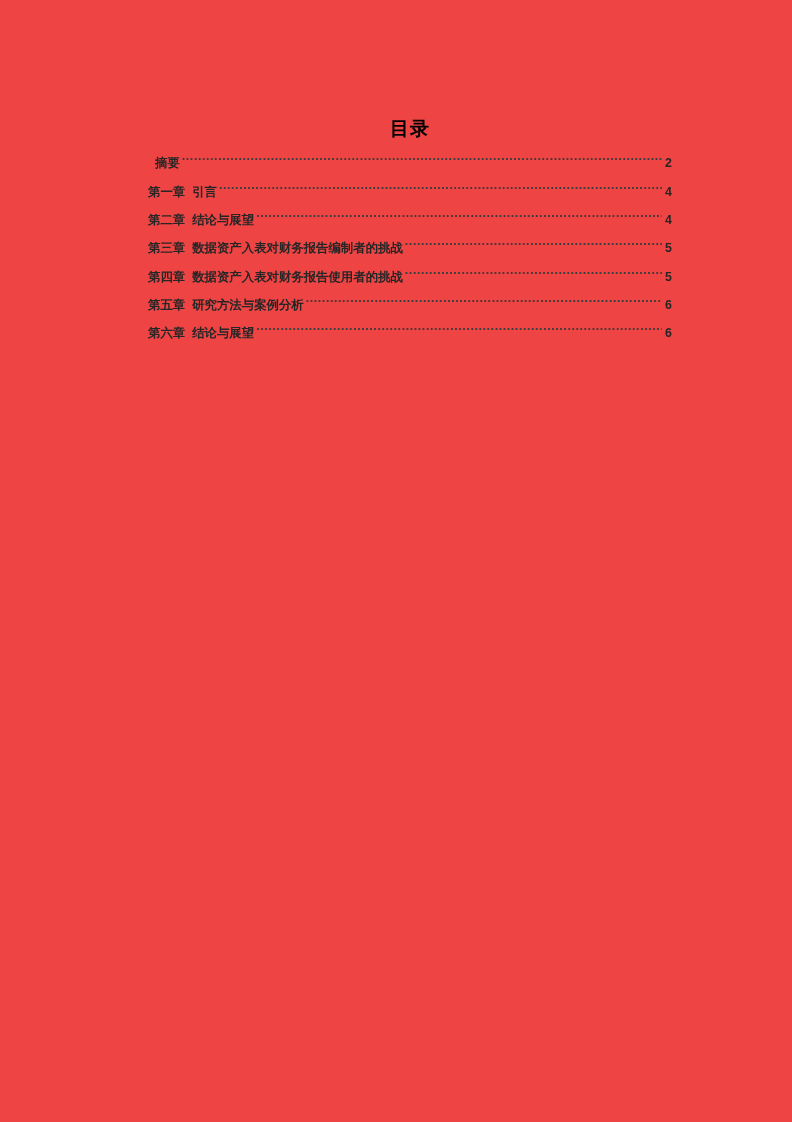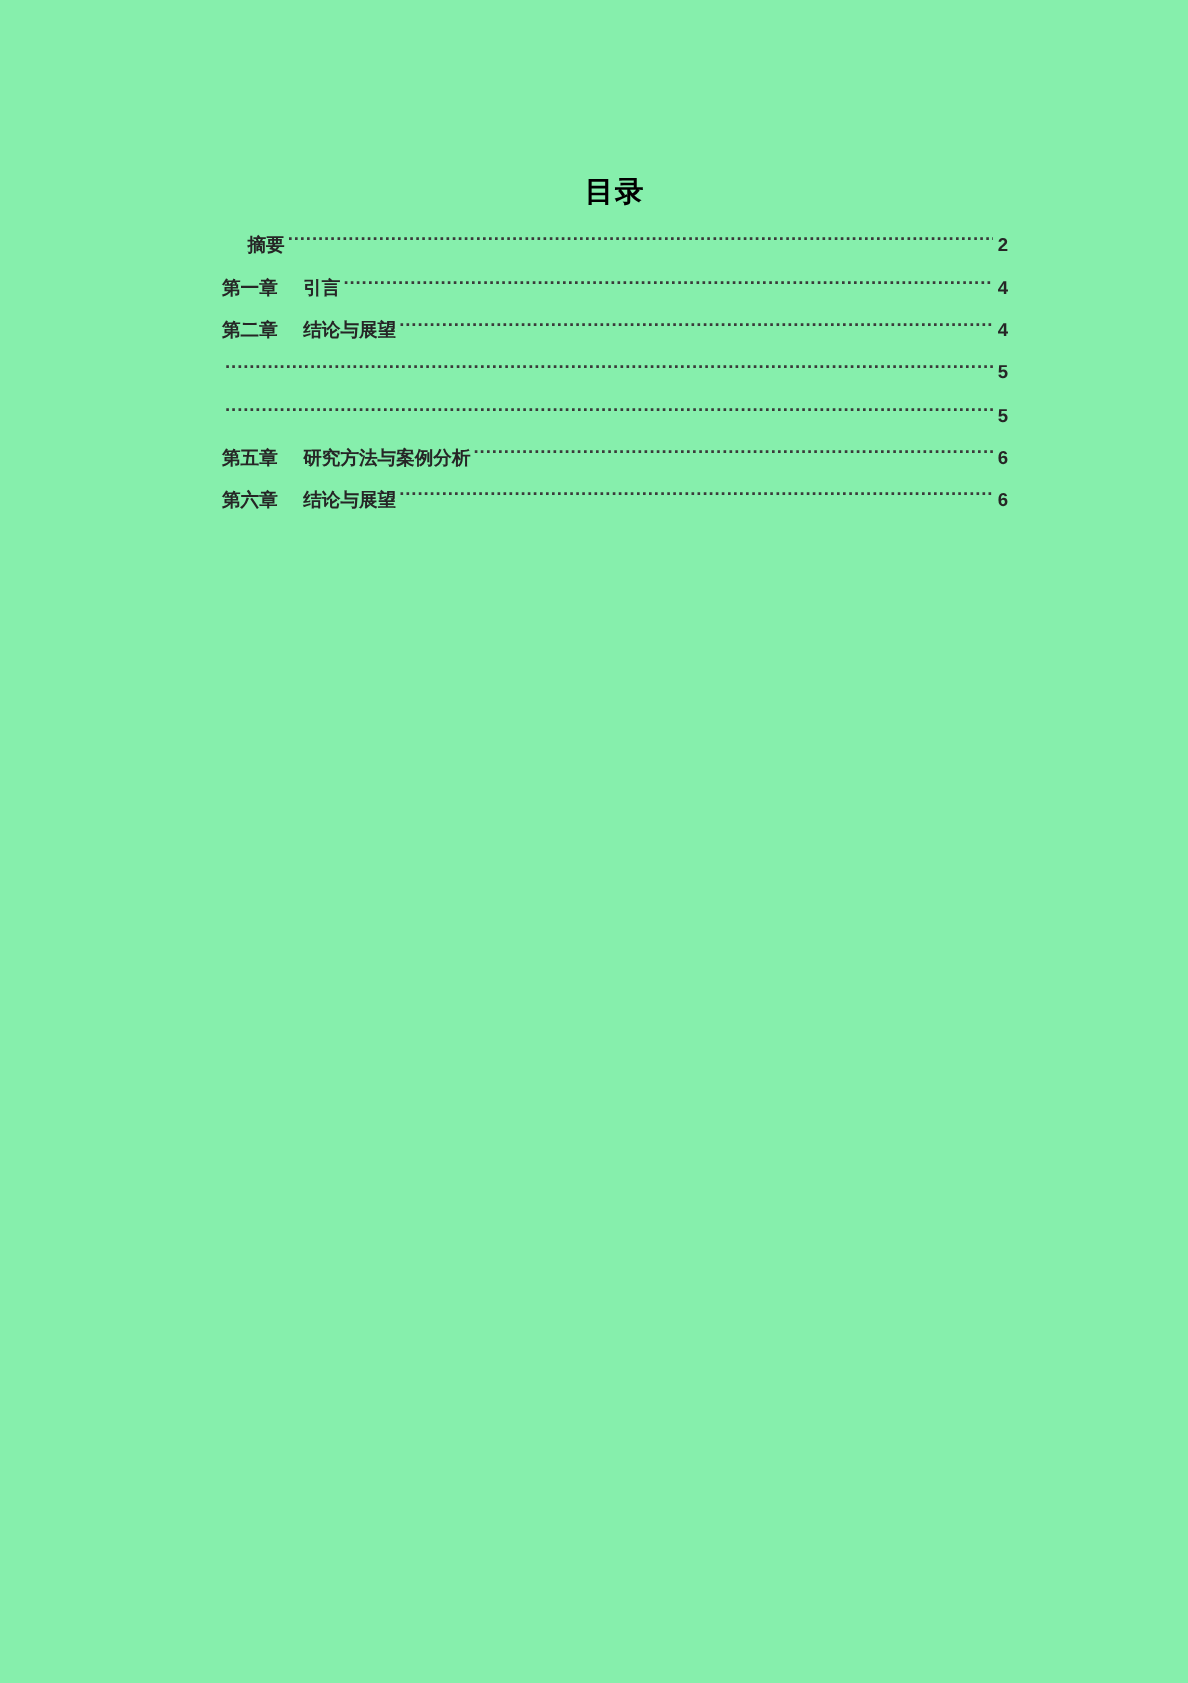--- a/index.html
+++ b/index.html
@@ -14,21 +14,21 @@
     color: #000000;
     position: relative;
     overflow: hidden;
   }
   .page {
     position: absolute;
     top: 0;
     left: 0;
     width: 792px;
     height: 1122px;
-    background: #86efac;
+    background: #ef4444;
   }
   .doc-body {
     position: absolute;
     left: 148px;
     top: 118px;
     width: 524px;
   }
   .toc-title {
     text-align: center;
     font-family: "Liberation Serif", "DejaVu Serif", serif;
@@ -51,21 +51,21 @@
     line-height: 1.45;
     color: #262626;
     margin-bottom: 10px;
     white-space: nowrap;
     font-weight: bold;
   }
   .toc-label {
     flex: 0 0 auto;
   }
   .toc-label .chap {
-    margin-right: 17px;
+    margin-right: 7px;
   }
   .toc-leader {
     flex: 1 1 auto;
     overflow: hidden;
     margin: 0 1px 0 2px;
     position: relative;
     height: 1em;
   }
   .toc-leader::after {
     content: "..............................................................................................................................................................................................................................";
@@ -110,25 +110,31 @@
 
       <li class="toc-entry">
         <span class="toc-label">
           <span class="chap">第二章</span><span>结论与展望</span>
         </span>
         <span class="toc-leader"></span>
         <span class="toc-page">4</span>
       </li>
 
       <li class="toc-entry">
+        <span class="toc-label">
+          <span class="chap">第三章</span><span>数据资产入表对财务报告编制者的挑战</span>
+        </span>
         <span class="toc-leader"></span>
         <span class="toc-page">5</span>
       </li>
 
       <li class="toc-entry">
+        <span class="toc-label">
+          <span class="chap">第四章</span><span>数据资产入表对财务报告使用者的挑战</span>
+        </span>
         <span class="toc-leader"></span>
         <span class="toc-page">5</span>
       </li>
 
       <li class="toc-entry">
         <span class="toc-label">
           <span class="chap">第五章</span><span>研究方法与案例分析</span>
         </span>
         <span class="toc-leader"></span>
         <span class="toc-page">6</span>

